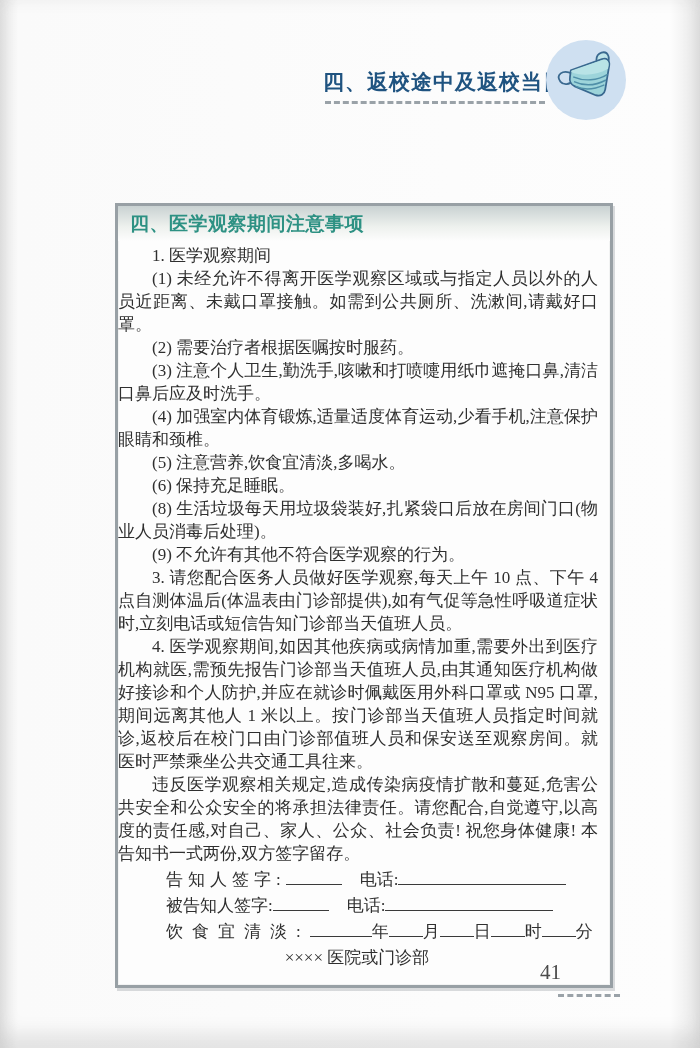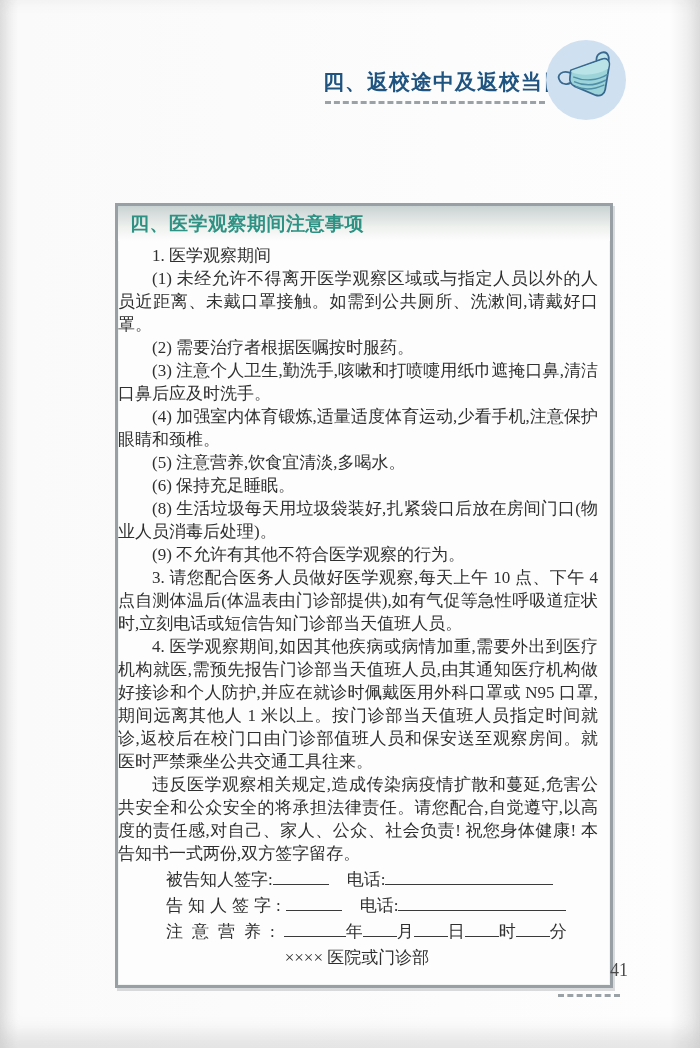--- a/index.html
+++ b/index.html
@@ -56,22 +56,22 @@
   .b-year{width:62px;}
   .b-sm{width:34px;}
   .ls1{letter-spacing:5px;}
   .ls2{letter-spacing:9px;}
   .issuer{
     padding:1px 14px 0 0;text-align:center;
     font-size:17px;line-height:23px;color:#2f2f2f;
   }
   
   .pageno{
-    position:absolute;top:960px;left:579px;width:80px;
-    text-align:center;font-size:18px;color:#4a4a4a;
+    position:absolute;top:960px;left:540px;width:80px;
+    text-align:left;font-size:21px;color:#4a4a4a;
   }
   .pageno-dashes{
     position:absolute;top:994px;left:558px;width:62px;height:0;
     border-bottom:3px dashed #9aa2a8;
   }
 </style>
 </head>
 <body>
 
 <div class="canvas">
@@ -106,27 +106,27 @@
       <p class="para">(6) 保持充足睡眠。</p>
       <p class="para">(8) 生活垃圾每天用垃圾袋装好,扎紧袋口后放在房间门口(物业人员消毒后处理)。</p>
       <p class="para">(9) 不允许有其他不符合医学观察的行为。</p>
       <p class="para">3. 请您配合医务人员做好医学观察,每天上午 10 点、下午 4 点自测体温后(体温表由门诊部提供),如有气促等急性呼吸道症状时,立刻电话或短信告知门诊部当天值班人员。</p>
       <p class="para">4. 医学观察期间,如因其他疾病或病情加重,需要外出到医疗机构就医,需预先报告门诊部当天值班人员,由其通知医疗机构做好接诊和个人防护,并应在就诊时佩戴医用外科口罩或 N95 口罩,期间远离其他人 1 米以上。按门诊部当天值班人员指定时间就诊,返校后在校门口由门诊部值班人员和保安送至观察房间。就医时严禁乘坐公共交通工具往来。</p>
       <p class="para">违反医学观察相关规定,造成传染病疫情扩散和蔓延,危害公共安全和公众安全的将承担法律责任。请您配合,自觉遵守,以高度的责任感,对自己、家人、公众、社会负责! 祝您身体健康! 本告知书一式两份,双方签字留存。</p>
     </div>
 
     <div class="sig-rows">
       <div class="sig-row">
+        <span class="ls1">告知人签字:</span><span class="blank b-sign"></span><span>电话:</span><span class="blank b-phone"></span>
+      </div>
+      <div class="sig-row">
         <span>被告知人签字:</span><span class="blank b-sign"></span><span>电话:</span><span class="blank b-phone"></span>
       </div>
       <div class="sig-row">
-        <span class="ls1">告知人签字:</span><span class="blank b-sign"></span><span>电话:</span><span class="blank b-phone"></span>
-      </div>
-      <div class="sig-row">
-        <span class="ls2">注意营养:</span><span class="blank b-year"></span><span>年</span><span class="blank b-sm"></span><span>月</span><span class="blank b-sm"></span><span>日</span><span class="blank b-sm"></span><span>时</span><span class="blank b-sm"></span><span>分</span>
+        <span class="ls2">饮食宜清淡:</span><span class="blank b-year"></span><span>年</span><span class="blank b-sm"></span><span>月</span><span class="blank b-sm"></span><span>日</span><span class="blank b-sm"></span><span>时</span><span class="blank b-sm"></span><span>分</span>
       </div>
     </div>
 
     <div class="issuer">×××× 医院或门诊部</div>
   </div>
 
   <div class="pageno">41</div>
   <div class="pageno-dashes"></div>
 
 </div>

